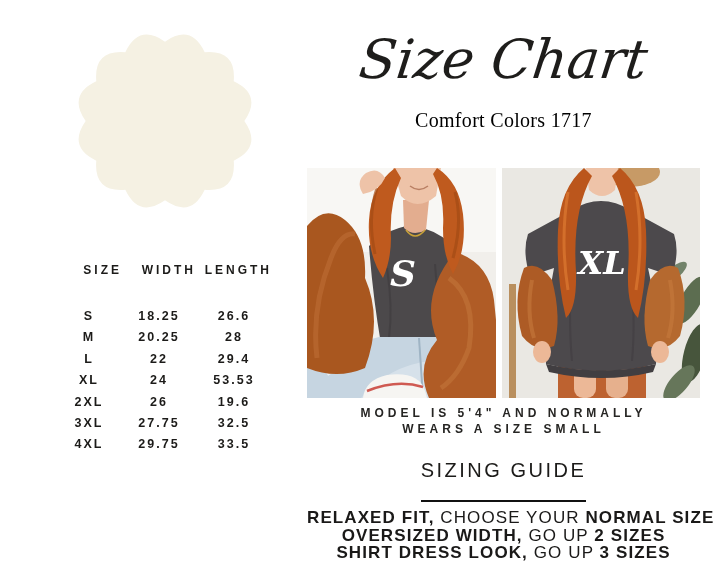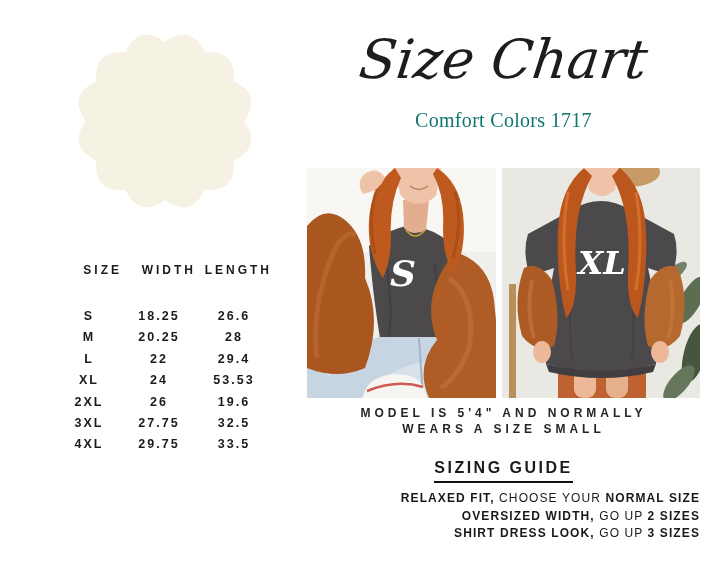--- a/index.html
+++ b/index.html
@@ -16,38 +16,38 @@
   .tbl-row span{font-weight:700;font-size:12.5px;letter-spacing:2px;text-align:center;white-space:nowrap;}
 
   .measure-note{position:absolute;left:26px;top:489px;width:280px;text-align:center;
                 font-weight:700;font-size:11px;letter-spacing:2.2px;white-space:nowrap;}
 
   
   .title{position:absolute;left:307px;top:30px;width:393px;text-align:center;
          font-family:"DejaVu Serif",serif;font-style:italic;font-weight:400;
          font-size:54px;line-height:1.1;transform:skewX(-7deg);letter-spacing:0px;color:#1e1d1b;}
   .subtitle{position:absolute;left:307px;top:109px;width:393px;text-align:center;
-            font-family:"Liberation Serif",serif;font-size:20px;letter-spacing:.3px;color:#0f766e;}
+            font-family:"Liberation Serif",serif;font-size:20px;letter-spacing:.3px;color:#000000;}
 
   
   .photo{position:absolute;top:168px;height:230px;overflow:hidden;}
   .photo svg{display:block;}
   .photo-left{left:307px;width:189px;}
   .photo-right{left:502px;width:198px;}
   .shirt-letter{font-family:"DejaVu Serif",serif;font-style:italic;font-weight:700;fill:#ffffff;}
 
   
   .model-note{position:absolute;left:307px;top:405px;width:393px;text-align:center;
               font-weight:700;font-size:12px;letter-spacing:4px;line-height:16px;color:#262523;}
   .model-note div{white-space:nowrap;}
 
   .sizing-guide{position:absolute;left:307px;top:459px;width:393px;text-align:center;}
-  .sg-heading{display:inline-block;font-weight:700;font-size:16px;letter-spacing:2.5px;
-              border-bottom:2.5px solid #111;padding-bottom:4px;margin-bottom:7px;white-space:nowrap;}
-  .sg-line{font-size:12px;letter-spacing:1.1px;line-height:17.5px;white-space:nowrap;color:#1a1918;text-align:right;}
+  .sg-heading{display:inline-block;font-weight:400;font-size:20px;letter-spacing:2.5px;
+              border-bottom:2.5px solid #111;padding-bottom:18px;margin-bottom:7px;white-space:nowrap;}
+  .sg-line{font-size:17px;letter-spacing:1.1px;line-height:17.5px;white-space:nowrap;color:#1a1918;}
   .sg-bold{font-weight:700;}
   .sg-reg{font-weight:400;}
 </style>
 </head>
 <body>
 
 <div class="canvas">
 
   <svg class="scallop" viewBox="-12 -12 224 224" width="202" height="202">
     <path fill="#f5f1e3" d="M188,100 Q208.2,129 176.2,144 Q179.2,179.2 144,176.2 Q129,208.2 100,188

